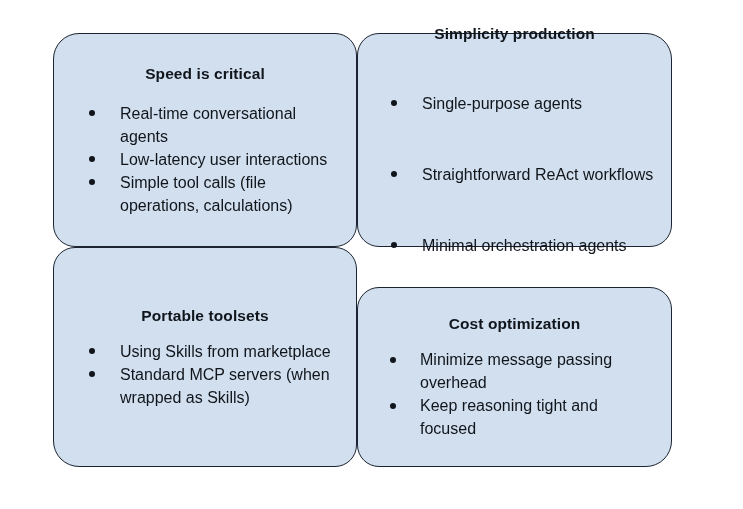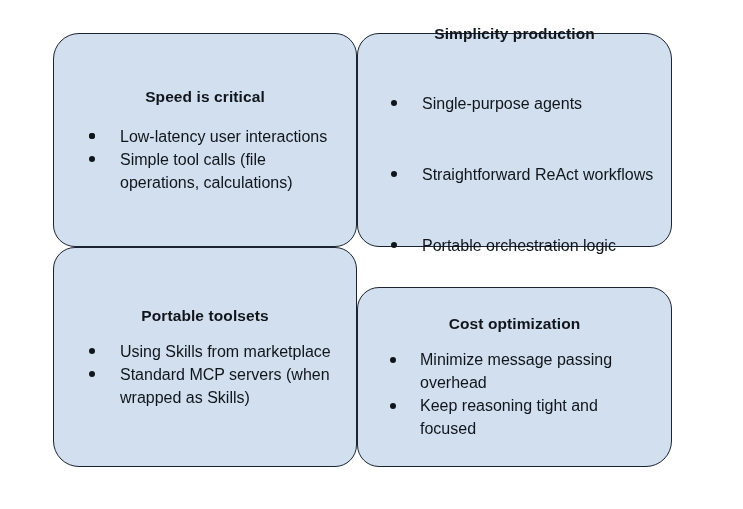--- a/index.html
+++ b/index.html
@@ -90,34 +90,34 @@
 </style>
 </head>
 <body>
 
 <div id="figure">
 
   <div class="card card-tl">
     <div class="card-body">
       <div class="card-title">Speed is critical</div>
       <ul class="bullets">
-        <li><span class="dot"></span></li>
+        <li><span class="dot"></span><span>Real-time conversational agents</span></li>
         <li><span class="dot"></span><span>Low-latency user interactions</span></li>
         <li><span class="dot"></span><span>Simple tool calls (file operations, calculations)</span></li>
       </ul>
     </div>
   </div>
 
   <div class="card card-tr">
     <div class="card-body">
       <div class="card-title">Simplicity production</div>
       <ul class="bullets">
         <li><span class="dot"></span><span>Single-purpose agents</span></li>
         <li><span class="dot"></span><span>Straightforward ReAct workflows</span></li>
-        <li><span class="dot"></span><span>Portable orchestration logic</span></li>
+        <li><span class="dot"></span><span>Minimal orchestration agents</span></li>
       </ul>
     </div>
   </div>
 
   <div class="card card-bl">
     <div class="card-body">
       <div class="card-title">Portable toolsets</div>
       <ul class="bullets">
         <li><span class="dot"></span><span>Using Skills from marketplace</span></li>
         <li><span class="dot"></span><span>Standard MCP servers (when wrapped as Skills)</span></li>

